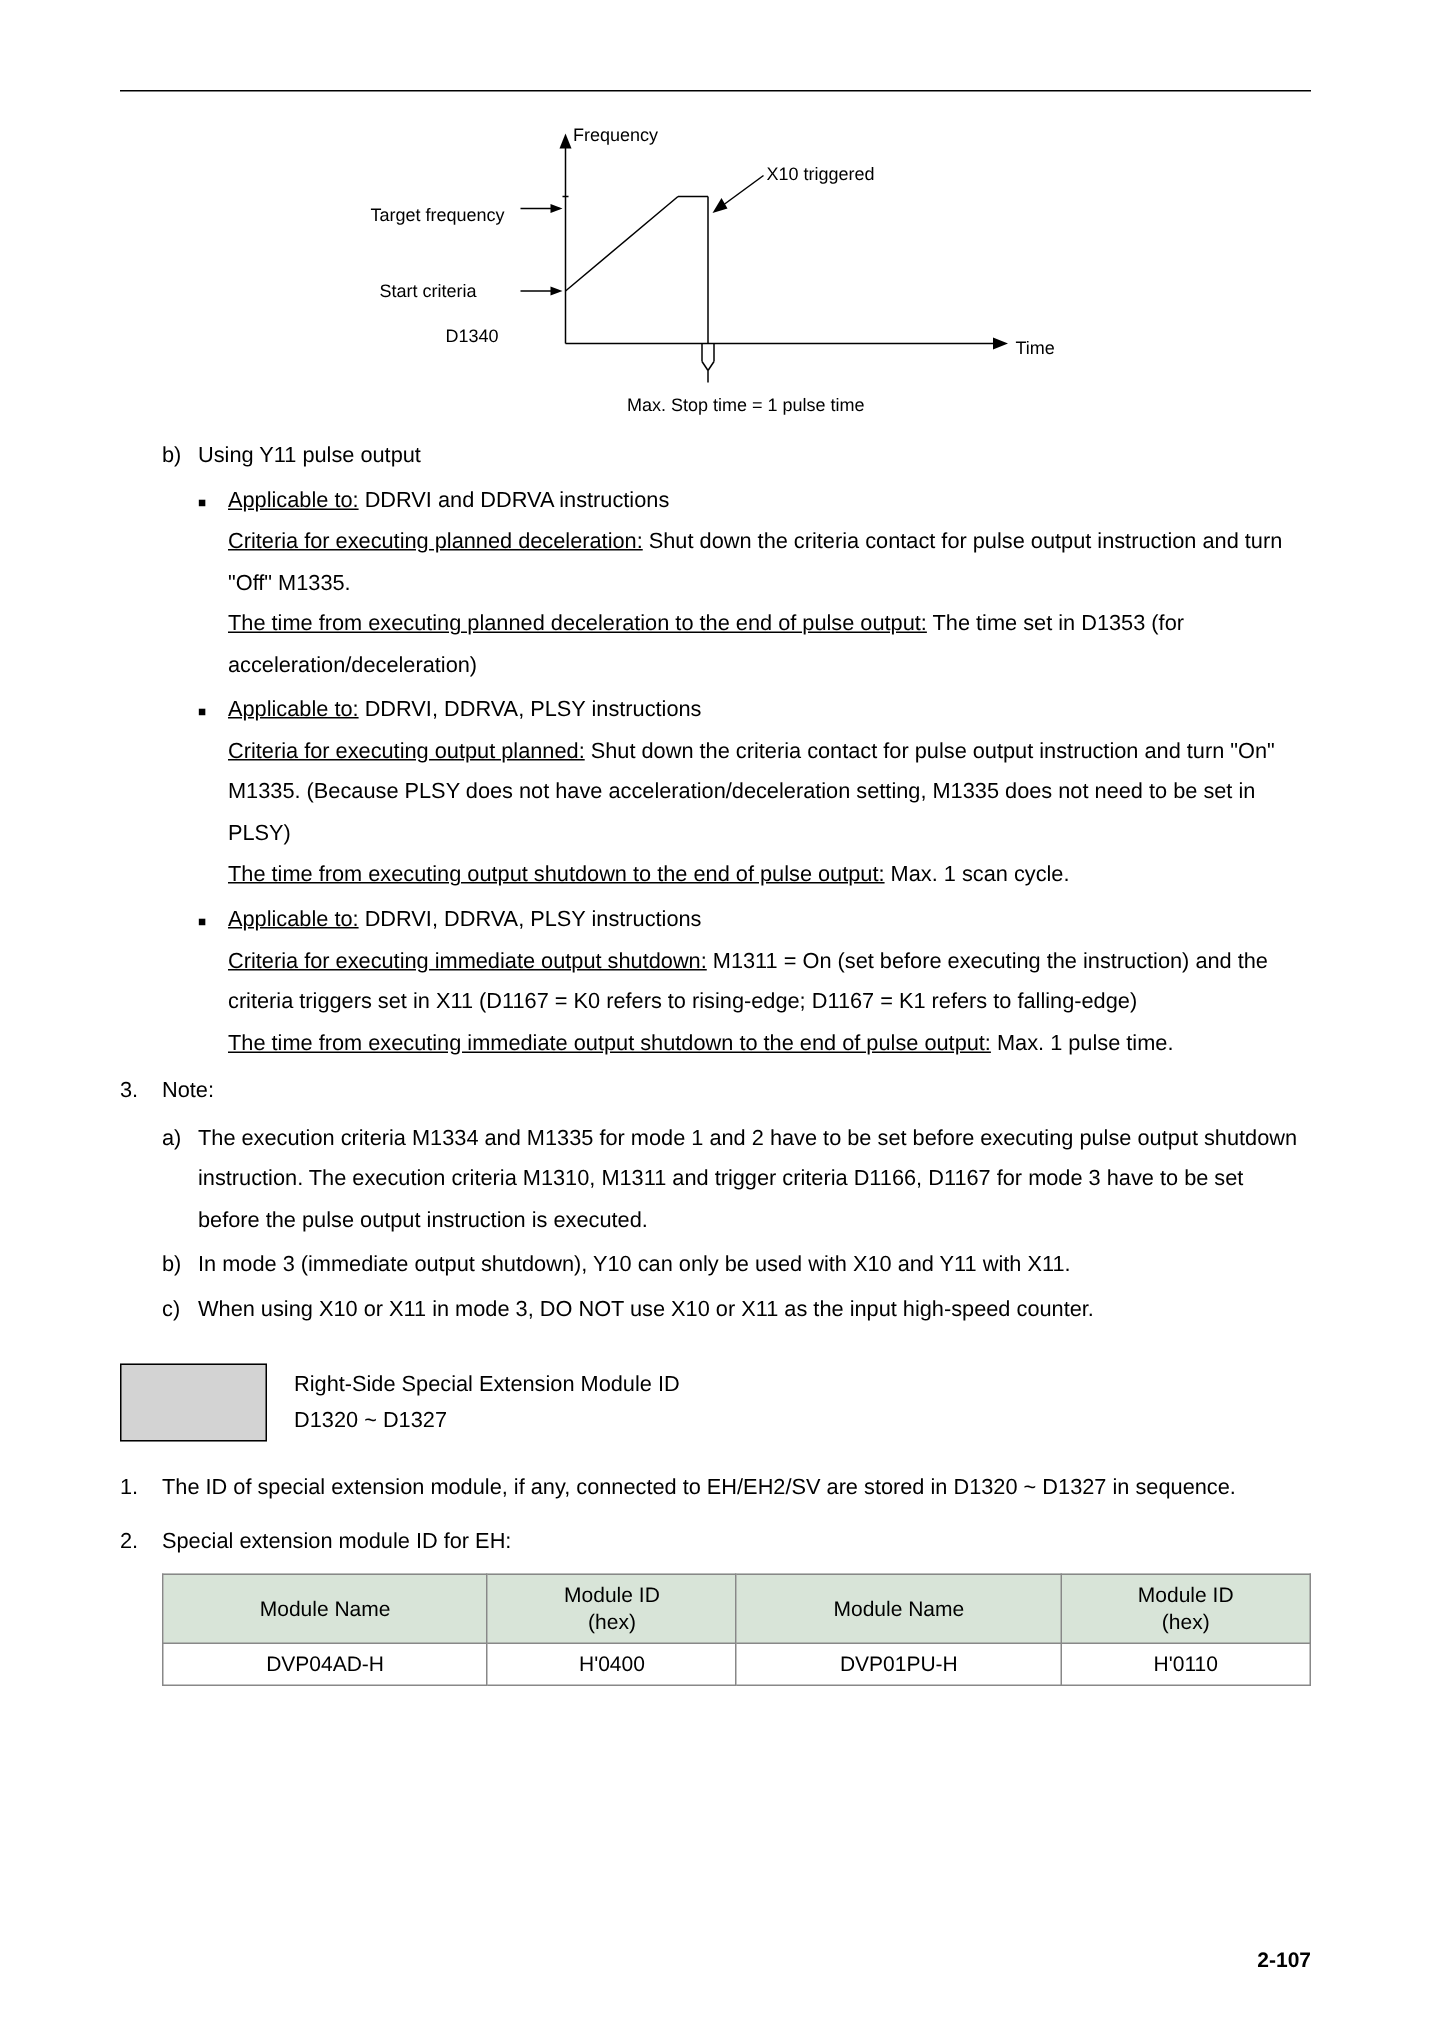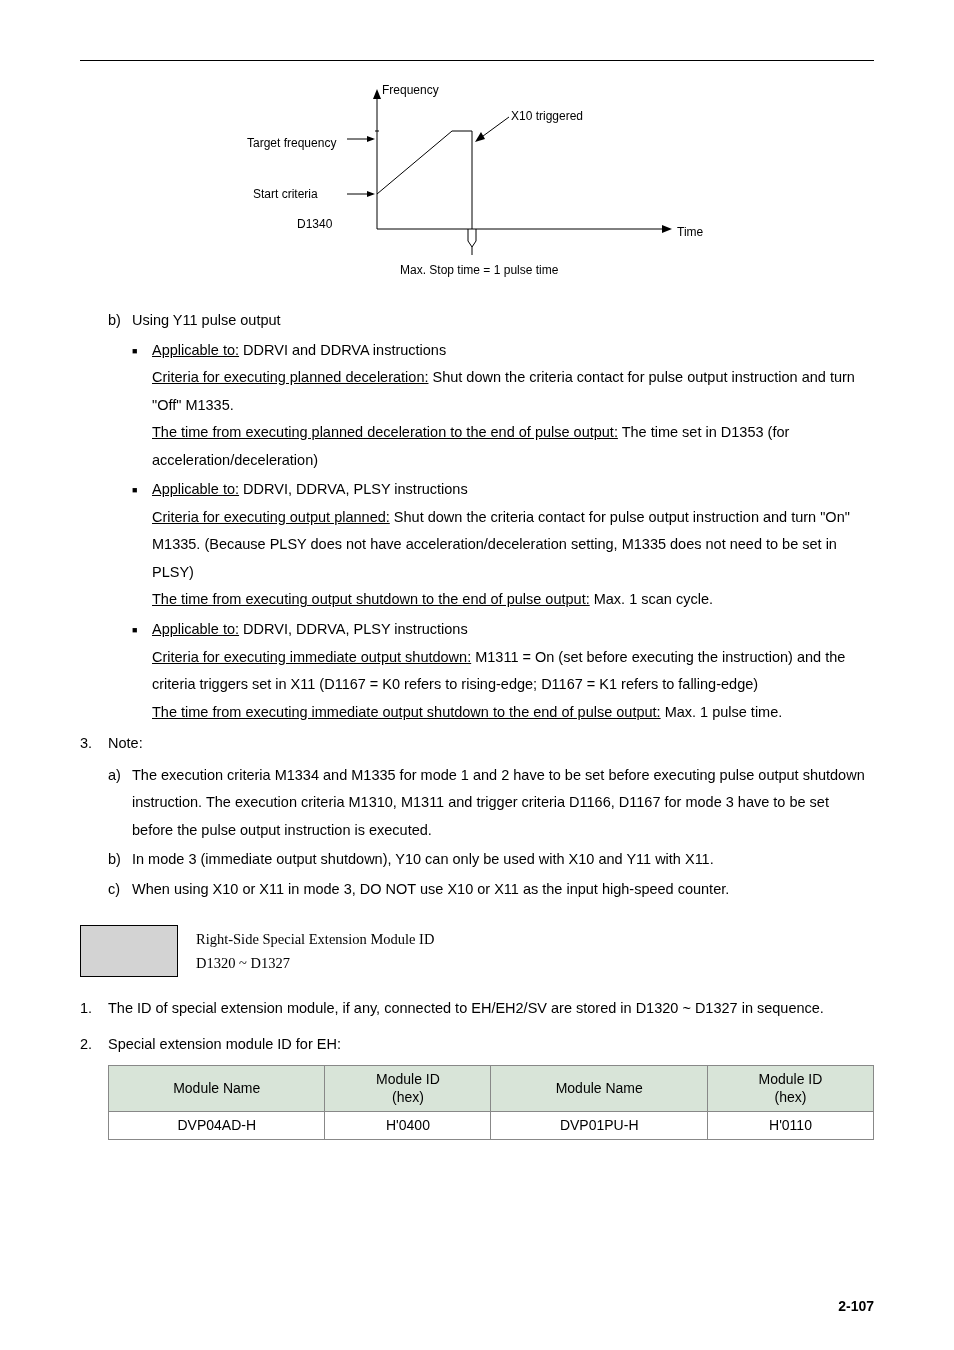--- a/index.html
+++ b/index.html
@@ -17,21 +17,21 @@
     padding: 60px 80px 30px 80px;
   }
   .hr-top {
     border: none;
     border-top: 1px solid #000;
     margin-bottom: 18px;
   }
   .diagram {
     width: 460px;
     height: 200px;
-    margin: 0 auto 28px auto;
+    margin: 0 auto 12px auto;
     position: relative;
   }
   .dlabel {
     position: absolute;
     font-size: 12px;
     color: #000;
     white-space: nowrap;
   }
   .list-item {
     display: flex;
@@ -56,21 +56,20 @@
   .gray-box {
     width: 98px;
     height: 52px;
     background: #d3d3d3;
     border: 1px solid #000;
     flex: 0 0 auto;
   }
   .section-titles {
     margin-left: 18px;
     line-height: 1.7;
-    font-family: Liberation Serif, serif;
   }
   table.mod {
     width: 100%;
     border-collapse: collapse;
     margin-top: 6px;
   }
   table.mod th, table.mod td {
     border: 1px solid #888;
     padding: 4px 6px;
     text-align: center;
@@ -132,21 +131,21 @@
 
       <line x1="262" y1="38" x2="232" y2="60" stroke="#000" stroke-width="1"></line>
       <polygon points="228,63 238,60 234,53" fill="#000"></polygon>
     </svg>
     <span class="dlabel" style="left:135px; top:0px;">Frequency</span>
     <span class="dlabel" style="left:264px; top:26px;">X10 triggered</span>
     <span class="dlabel" style="left:0px; top:53px;">Target frequency</span>
     <span class="dlabel" style="left:6px; top:104px;">Start criteria</span>
     <span class="dlabel" style="left:50px; top:134px;">D1340</span>
     <span class="dlabel" style="left:430px; top:142px;">Time</span>
-    <span class="dlabel" style="left:153px; top:180px;">Max. Stop time = 1 pulse time</span>
+    <span class="dlabel" style="left:171px; top:180px;">Max. Stop time = 1 pulse time</span>
   </div>
 
   <div class="indent-narrow">
     <div class="list-item">
       <div class="marker-inner">b)</div>
       <div class="content">Using Y11 pulse output</div>
     </div>
 
     <div class="bullet-block">
       <div class="list-item">

